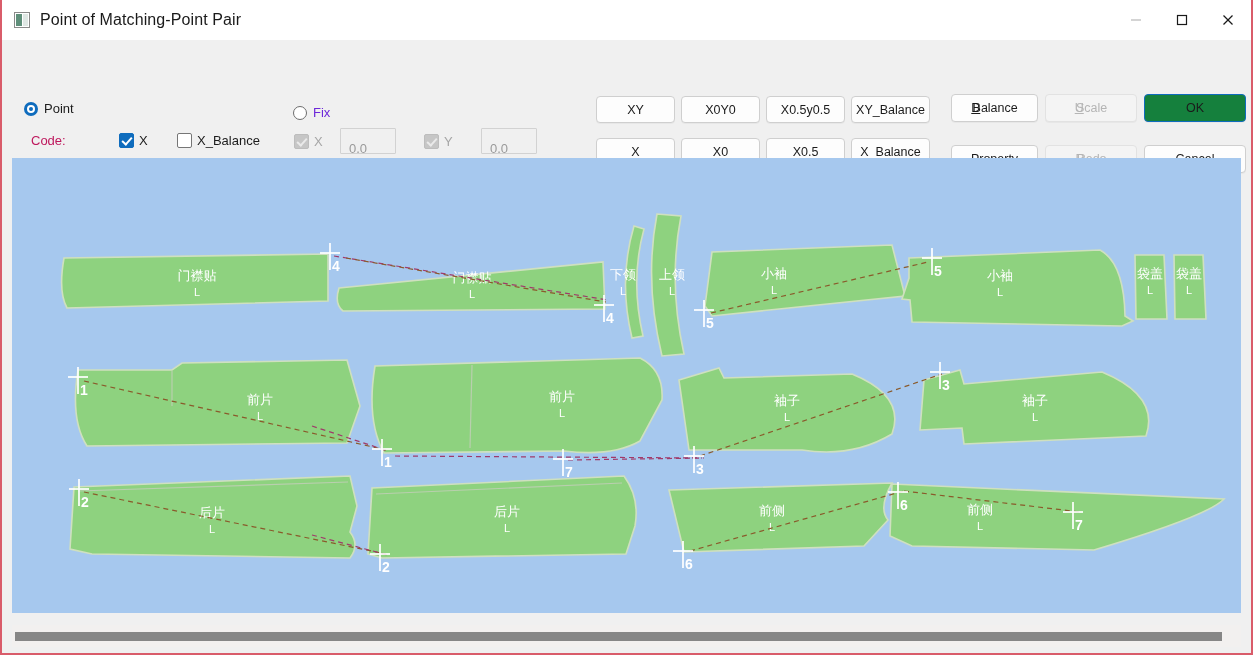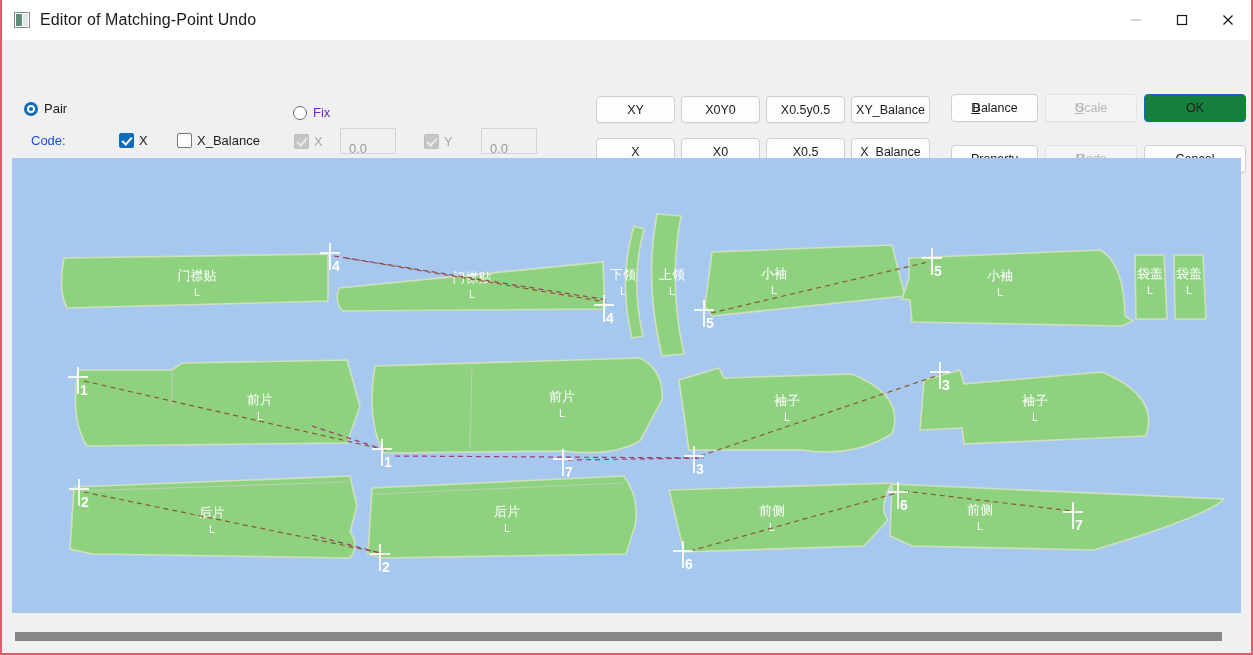--- a/index.html
+++ b/index.html
@@ -78,21 +78,21 @@
     content: ""; position: absolute; left: 4px; top: 1px;
     width: 4px; height: 8px; border: solid #fff; border-width: 0 2px 2px 0;
     transform: rotate(42deg);
   }
   .cbx.disabled { color: #a6a6a6; }
   .cbx.disabled .box { background: #cccccc; border-color: #c0c0c0; }
   .cbx.disabled.checked .box { background: #c6c6c6; border-color: #bdbdbd; }
   .cbx.disabled.checked .box::after { border-color: #eaeaea; }
   .radio.disabled { color: #6d28d9; }
 
-  .lbl { font-size: 13px; color: #1d4ed8; }
+  .lbl { font-size: 13px; color: #be185d; }
 
   .spin {
     width: 56px; height: 26px; border: 1px solid #b4b4b4; background: #fff;
     display: flex; align-items: stretch; border-radius: 1px;
   }
   .spin .val { flex: 1; font-size: 13px; color: #111; padding: 3px 0 0 6px; }
   .spin .arrows {
     width: 19px; border-left: 1px solid #c7c7c7; display: flex; flex-direction: column;
     background: #f0f0f0;
   }
@@ -146,21 +146,21 @@
     height: 9px; width: 98.2%; background: #868686; margin-left: 3px; border-radius: 0px;
   }
 </style>
 </head>
 <body>
 
 <div id="app">
 
   <div class="titlebar">
     <div class="title-icon"></div>
-    <div class="title-text">Editor of Matching-Point Undo</div>
+    <div class="title-text">Point of Matching-Point Pair</div>
     <div class="winbtns">
       <div class="winbtn">
         <svg width="12" height="12" viewBox="0 0 12 12">
             <line x1="1" y1="6" x2="11" y2="6" stroke="#b8b8b8" stroke-width="1.2"></line>
           </svg>
       </div>
       <div class="winbtn">
         <svg width="12" height="12" viewBox="0 0 12 12">
             <rect x="1.5" y="1.5" width="9" height="9" fill="none" stroke="#1a1a1a" stroke-width="1.2"></rect>
           </svg>
@@ -172,21 +172,21 @@
           </svg>
       </div>
     </div>
   </div>
 
   <div class="toolbar">
 
     <div style="position:absolute;left:22px;top:61px;">
       <div class="radio checked">
         <span class="dot"></span>
-        <span>Pair</span>
+        <span>Point</span>
       </div>
     </div>
 
     <div class="lbl" style="position:absolute;left:29px;top:93px;">Code:</div>
 
     <div class="spin" style="position:absolute;left:26px;top:119px;">
       <div class="val">1</div>
       <div class="arrows">
         <div class="ar">
             <span class="tri-u"></span>

